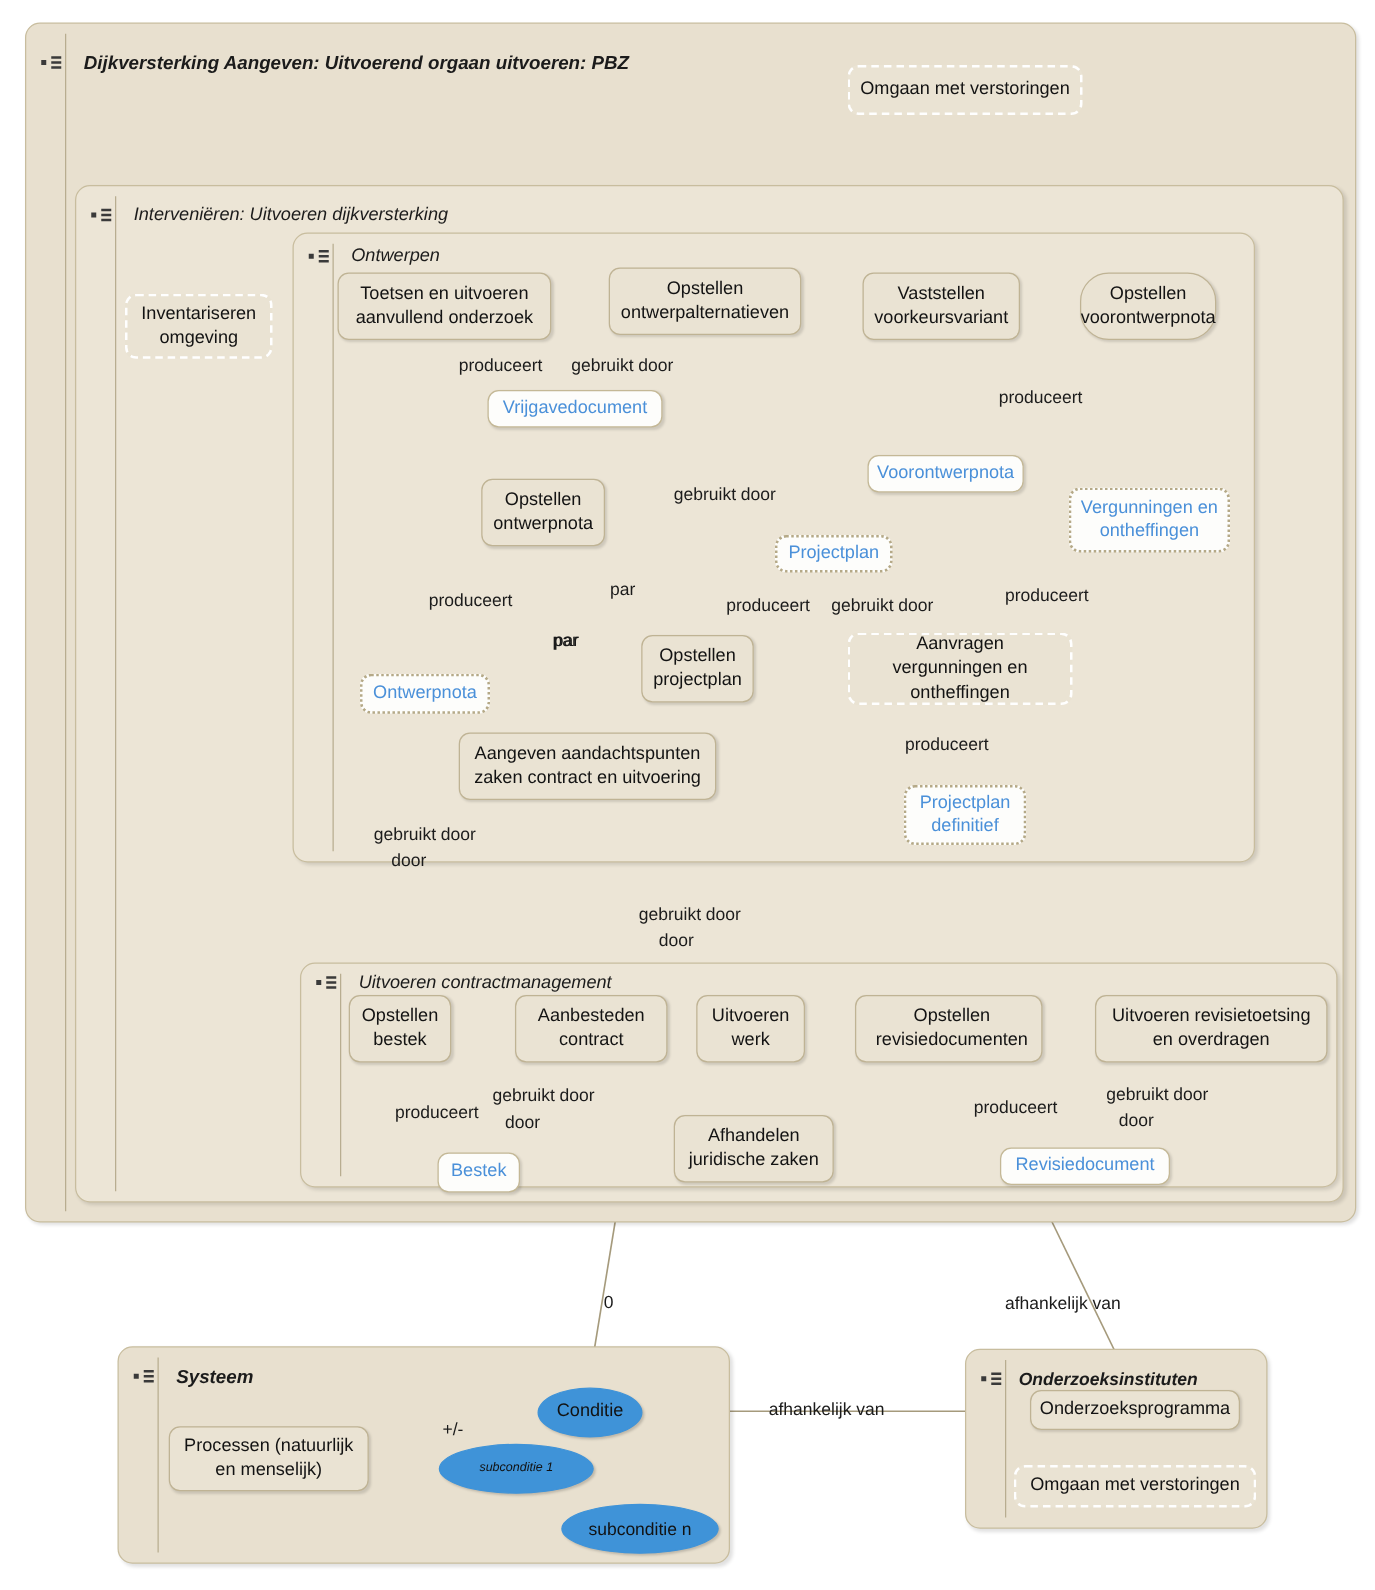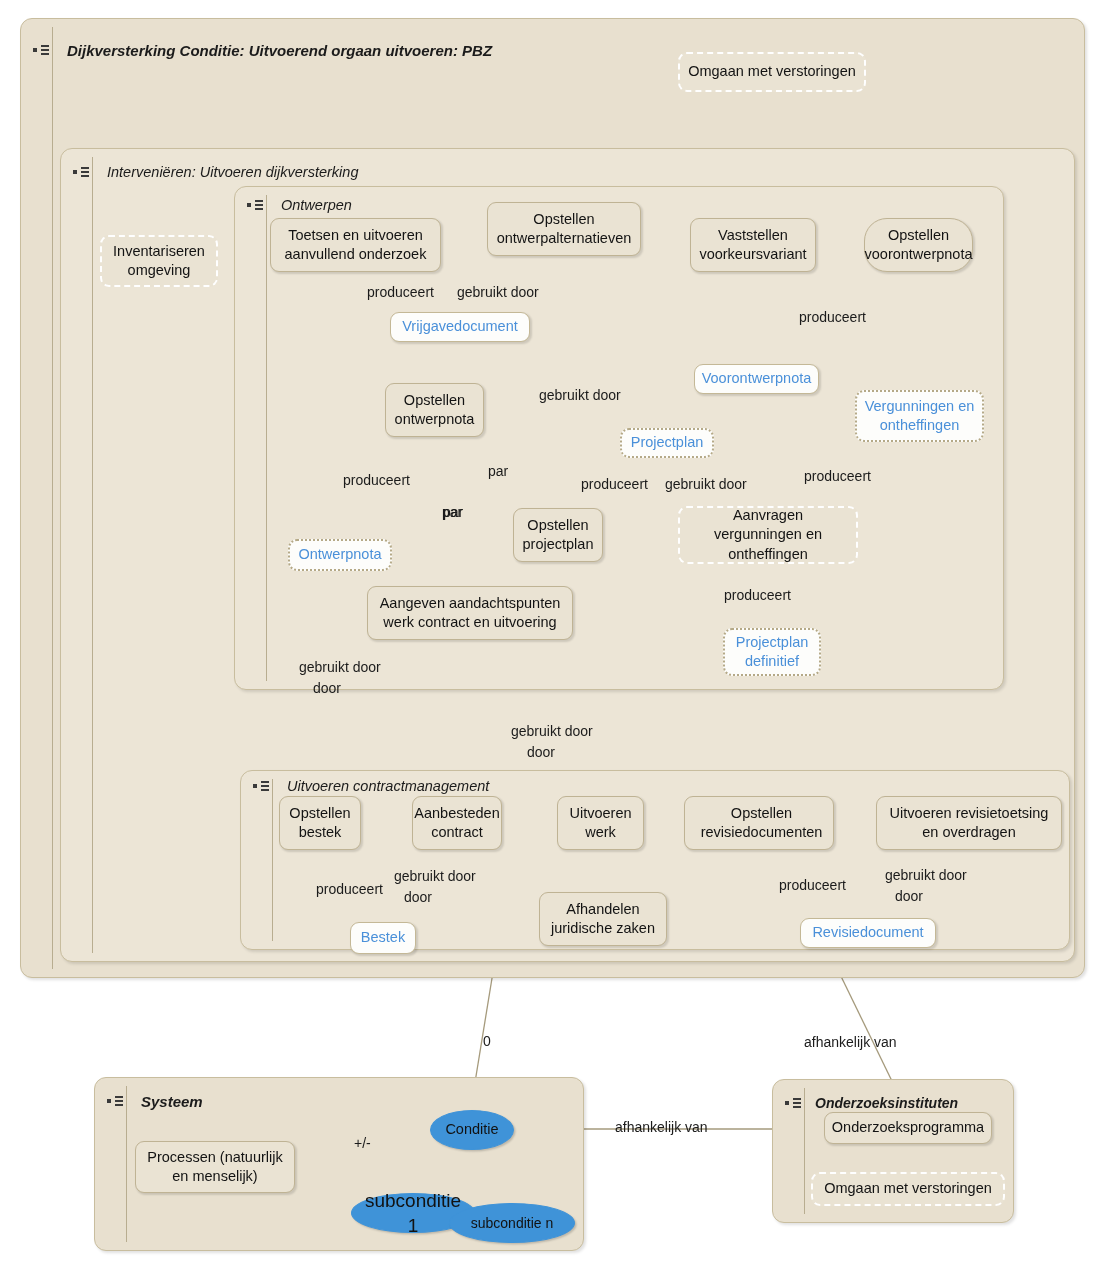--- a/index.html
+++ b/index.html
@@ -128,21 +128,21 @@
 
   <div class="pkg" style="left:20px;top:18px;width:1063px;height:958px;">
     <div class="pkg-vrule" style="left:31px;top:8px;height:942px;"></div>
     <div class="pkg-hdr" style="left:0;top:16px;">
       <span class="pkg-ico">
         <i class="dot"></i>
           <i class="l1"></i>
           <i class="l2"></i>
           <i class="l3"></i>
       </span>
-      <span class="pkg-title bold" style="margin-left:10px;">Dijkversterking Conditie: Uitvoerend orgaan uitvoeren: PBZ</span>
+      <span class="pkg-title bold" style="margin-left:10px;">Dijkversterking Aangeven: Uitvoerend orgaan uitvoeren: PBZ</span>
     </div>
   </div>
 
   <div class="pkg inner" style="left:60px;top:148px;width:1013px;height:812px;">
     <div class="pkg-vrule" style="left:31px;top:8px;height:796px;"></div>
     <div class="pkg-hdr" style="left:0;top:8px;">
       <span class="pkg-ico">
         <i class="dot"></i>
           <i class="l1"></i>
           <i class="l2"></i>
@@ -203,21 +203,21 @@
       <span class="pkg-title bold" style="margin-left:6px;font-size:14px;">Onderzoeksinstituten</span>
     </div>
   </div>
 
   <div class="node activity dashedw" style="left:678px;top:52px;width:188px;height:40px;">Omgaan met verstoringen</div>
 
   <div class="node activity dashedw" style="left:100px;top:235px;width:118px;height:52px;">Inventariseren omgeving</div>
 
   <div class="node activity" style="left:270px;top:218px;width:171px;height:54px;">Toetsen en uitvoeren aanvullend onderzoek</div>
 
-  <div class="node activity" style="left:487px;top:202px;width:154px;height:54px;">Opstellen ontwerpalternatieven</div>
+  <div class="node activity" style="left:487px;top:214px;width:154px;height:54px;">Opstellen ontwerpalternatieven</div>
 
   <div class="node activity" style="left:690px;top:218px;width:126px;height:54px;">Vaststellen voorkeursvariant</div>
 
   <div class="node activity" style="left:864px;top:218px;width:109px;height:54px;border-radius:23px;">Opstellen voorontwerpnota</div>
 
   <div class="node artifact" style="left:390px;top:312px;width:140px;height:30px;">Vrijgavedocument</div>
 
   <div class="node activity" style="left:385px;top:383px;width:99px;height:54px;">Opstellen ontwerpnota</div>
 
   <div class="node artifact" style="left:694px;top:364px;width:125px;height:30px;">Voorontwerpnota</div>
@@ -225,45 +225,45 @@
   <div class="node artifact dotted" style="left:855px;top:390px;width:129px;height:52px;">Vergunningen en ontheffingen</div>
 
   <div class="node artifact dotted" style="left:620px;top:428px;width:94px;height:30px;">Projectplan</div>
 
   <div class="node artifact dotted" style="left:288px;top:524px;width:104px;height:32px;margin-top:15px;">Ontwerpnota</div>
 
   <div class="node activity" style="left:513px;top:508px;width:90px;height:54px;">Opstellen projectplan</div>
 
   <div class="node activity dashedw" style="left:678px;top:506px;width:180px;height:58px;">Aanvragen vergunningen en ontheffingen</div>
 
-  <div class="node activity" style="left:367px;top:586px;width:206px;height:54px;">Aangeven aandachtspunten werk contract en uitvoering</div>
+  <div class="node activity" style="left:367px;top:586px;width:206px;height:54px;">Aangeven aandachtspunten zaken contract en uitvoering</div>
 
   <div class="node artifact dotted" style="left:723px;top:628px;width:98px;height:48px;">Projectplan definitief</div>
 
   <div class="node activity" style="left:279px;top:796px;width:82px;height:54px;">Opstellen bestek</div>
 
-  <div class="node activity" style="left:412px;top:796px;width:90px;height:54px;">Aanbesteden contract</div>
+  <div class="node activity" style="left:412px;top:796px;width:122px;height:54px;">Aanbesteden contract</div>
 
   <div class="node activity" style="left:557px;top:796px;width:87px;height:54px;">Uitvoeren werk</div>
 
   <div class="node activity" style="left:684px;top:796px;width:150px;height:54px;padding-left:12px;">Opstellen revisiedocumenten</div>
 
   <div class="node activity" style="left:876px;top:796px;width:186px;height:54px;">Uitvoeren revisietoetsing en overdragen</div>
 
   <div class="node activity" style="left:539px;top:892px;width:128px;height:54px;">Afhandelen juridische zaken</div>
 
   <div class="node artifact" style="left:350px;top:922px;width:66px;height:32px;">Bestek</div>
 
   <div class="node artifact" style="left:800px;top:918px;width:136px;height:30px;">Revisiedocument</div>
 
   <div class="node activity" style="left:135px;top:1141px;width:160px;height:52px;">Processen (natuurlijk en menselijk)</div>
 
   <div class="node ellipse" style="left:430px;top:1110px;width:84px;height:40px;">Conditie</div>
 
-  <div class="node ellipse" style="left:351px;top:1193px;width:124px;height:40px;font-size:19px;">subconditie 1</div>
+  <div class="node ellipse" style="left:351px;top:1155px;width:124px;height:40px;font-size:10px;font-style:italic;">subconditie 1</div>
 
   <div class="node ellipse" style="left:449px;top:1203px;width:126px;height:40px;font-size:14px;">subconditie n</div>
 
   <div class="node activity" style="left:824px;top:1112px;width:168px;height:32px;">Onderzoeksprogramma</div>
 
   <div class="node activity dashedw" style="left:811px;top:1172px;width:194px;height:34px;">Omgaan met verstoringen</div>
 
   <div class="elabel" style="left:367px;top:284px;">produceert</div>
   <div class="elabel" style="left:457px;top:284px;">gebruikt door</div>
   <div class="elabel" style="left:799px;top:309px;">produceert</div>

